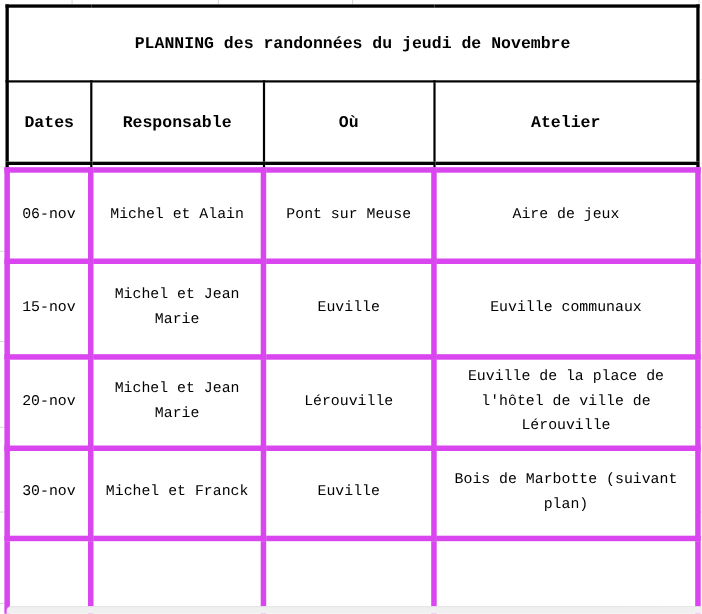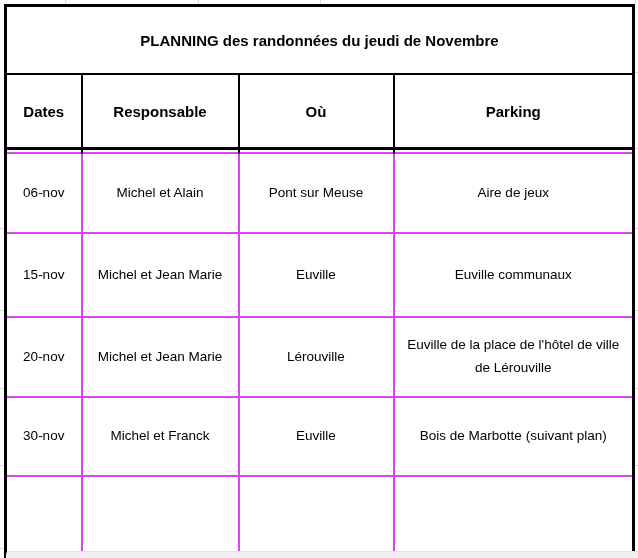--- a/index.html
+++ b/index.html
@@ -24,20 +24,21 @@
     table-layout: fixed;
     border: 3px solid #000;
     background: #ffffff;
   }
   td, th {
     text-align: center;
     vertical-align: middle;
     padding: 2px 8px;
     overflow: hidden;
     word-wrap: break-word;
+    font-family: Liberation Mono, monospace;
   }
   tr.title-row td {
     height: 62px;
     border-bottom: 2px solid #000;
     font-weight: bold;
     font-size: 15px;
   }
   tr.header-row th {
     height: 68px;
     border-left: 2px solid #000;
@@ -47,21 +48,21 @@
     font-size: 15px;
   }
   tr.sep-row td {
     height: 2px;
     padding: 0;
     border-left: 2px solid #000;
     border-right: 2px solid #000;
     border-bottom: 1px solid #000;
   }
   tr.body-row td {
-    border: 2px solid #d946ef;
+    border: 5px solid #d946ef;
     font-size: 13.5px;
     font-weight: normal;
     line-height: 1.7;
   }
   tr.row-h76 td { height: 74px; }
   tr.row-h80 td { height: 78px; }
   tr.row-h75 td { height: 73px; }
   tr.row-last td { height: 78px; }
   .gridline-v {
     position: absolute;
@@ -126,21 +127,21 @@
 
   <tbody>
       <tr class="title-row">
     <td colspan="4">PLANNING des randonnées du jeudi de Novembre</td>
   </tr>
 
   <tr class="header-row">
     <th>Dates</th>
     <th>Responsable</th>
     <th>Où</th>
-    <th>Parking</th>
+    <th>Atelier</th>
   </tr>
 
   <tr class="sep-row">
     <td></td>
         <td></td>
         <td></td>
         <td></td>
   </tr>
 
   <tr class="body-row row-h76">

